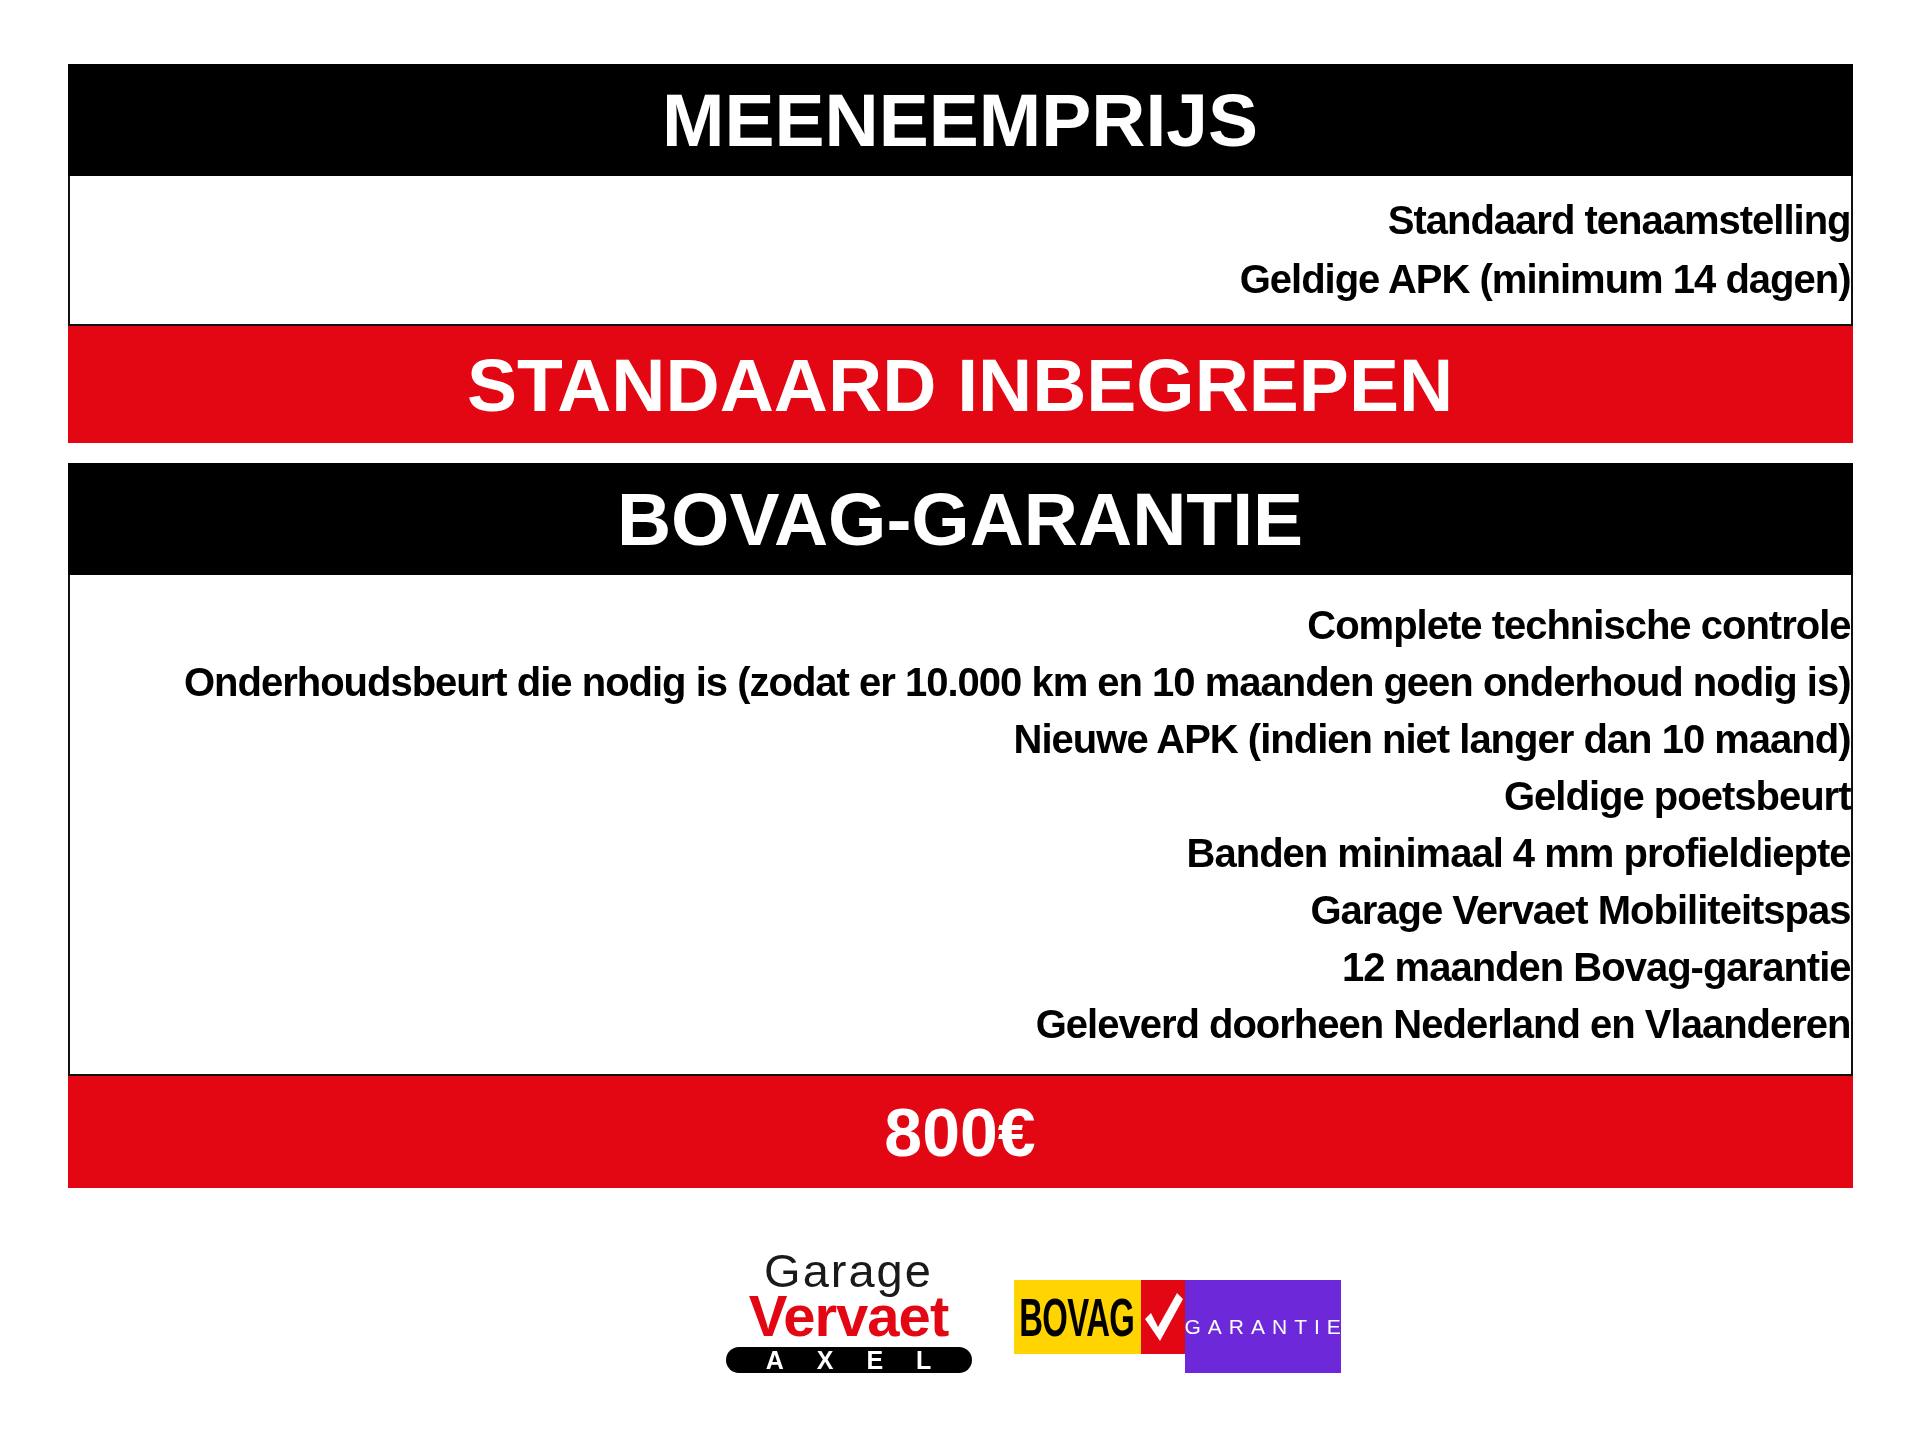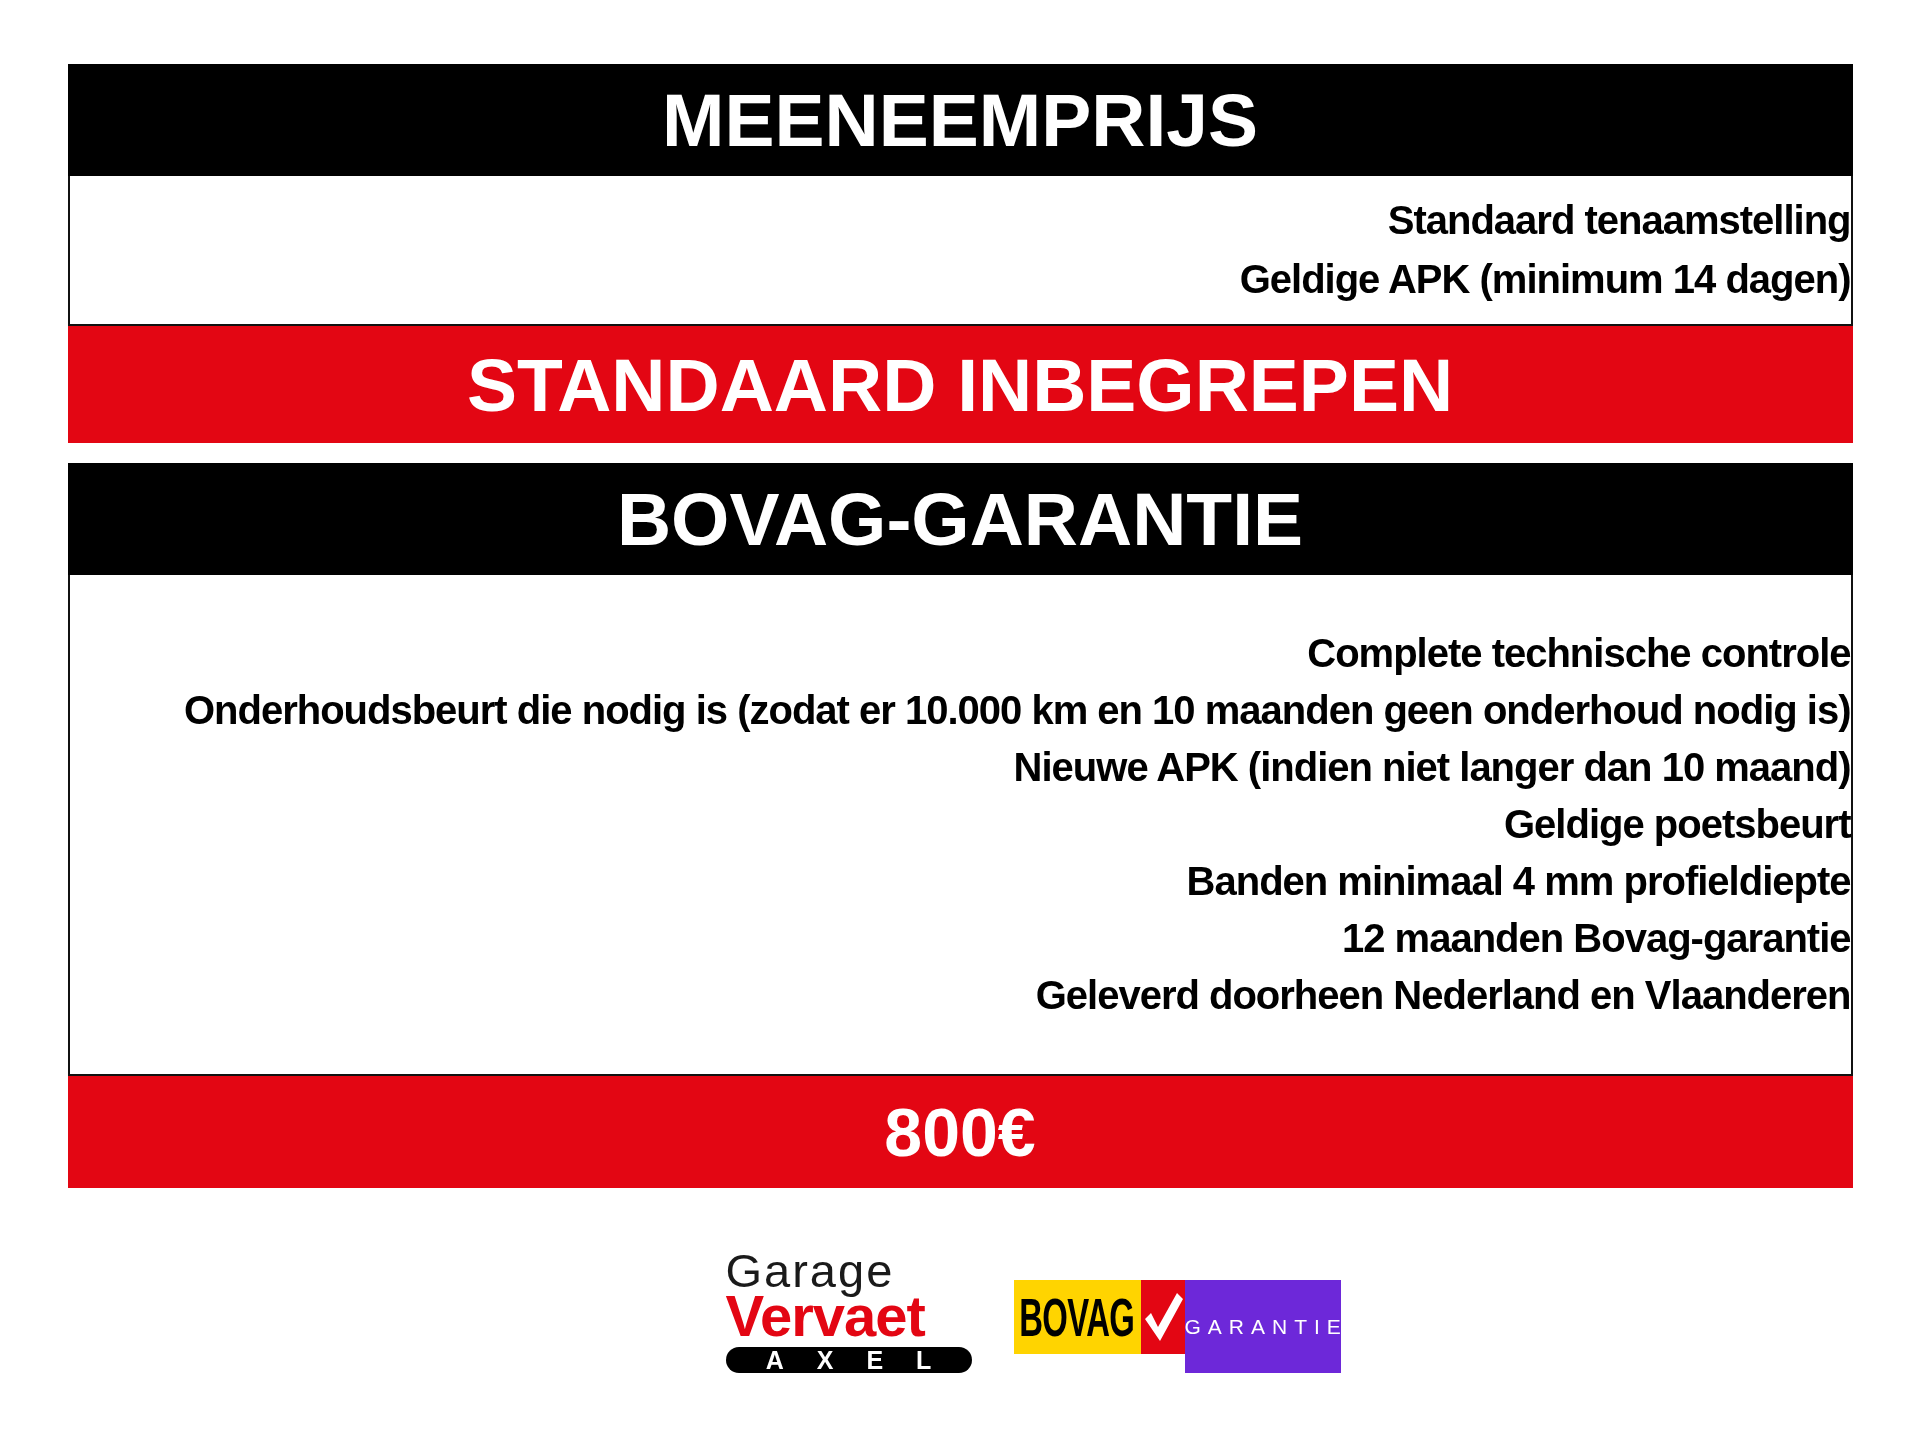--- a/index.html
+++ b/index.html
@@ -64,20 +64,21 @@
     height: 123px;
     display: flex;
     align-items: flex-end;
     justify-content: center;
     gap: 42px;
   }
   
   .gv-logo {
     display: flex;
     flex-direction: column;
+    align-items: center;
   }
   .gv-top {
     font-size: 47px;
     line-height: 40px;
     letter-spacing: 2px;
     color: #1a1a1a;
   }
   .gv-name {
     font-size: 58px;
     line-height: 50px;
@@ -169,20 +170,21 @@
   <section class="card card2">
     <header class="band band-black">
       <span>BOVAG-GARANTIE</span>
     </header>
     <div class="card-body list-body">
       <div class="body-line">Complete technische controle</div>
       <div class="body-line">Onderhoudsbeurt die nodig is (zodat er 10.000 km en 10 maanden geen onderhoud nodig is)</div>
       <div class="body-line">Nieuwe APK (indien niet langer dan 10 maand)</div>
       <div class="body-line">Geldige poetsbeurt</div>
       <div class="body-line">Banden minimaal 4 mm profieldiepte</div>
+      <div class="body-line">Garage Vervaet Mobiliteitspas</div>
       <div class="body-line">12 maanden Bovag-garantie</div>
       <div class="body-line">Geleverd doorheen Nederland en Vlaanderen</div>
     </div>
     <div class="band band-red band-price">
       <span>800€</span>
     </div>
   </section>
 
   <div class="logos">
 

